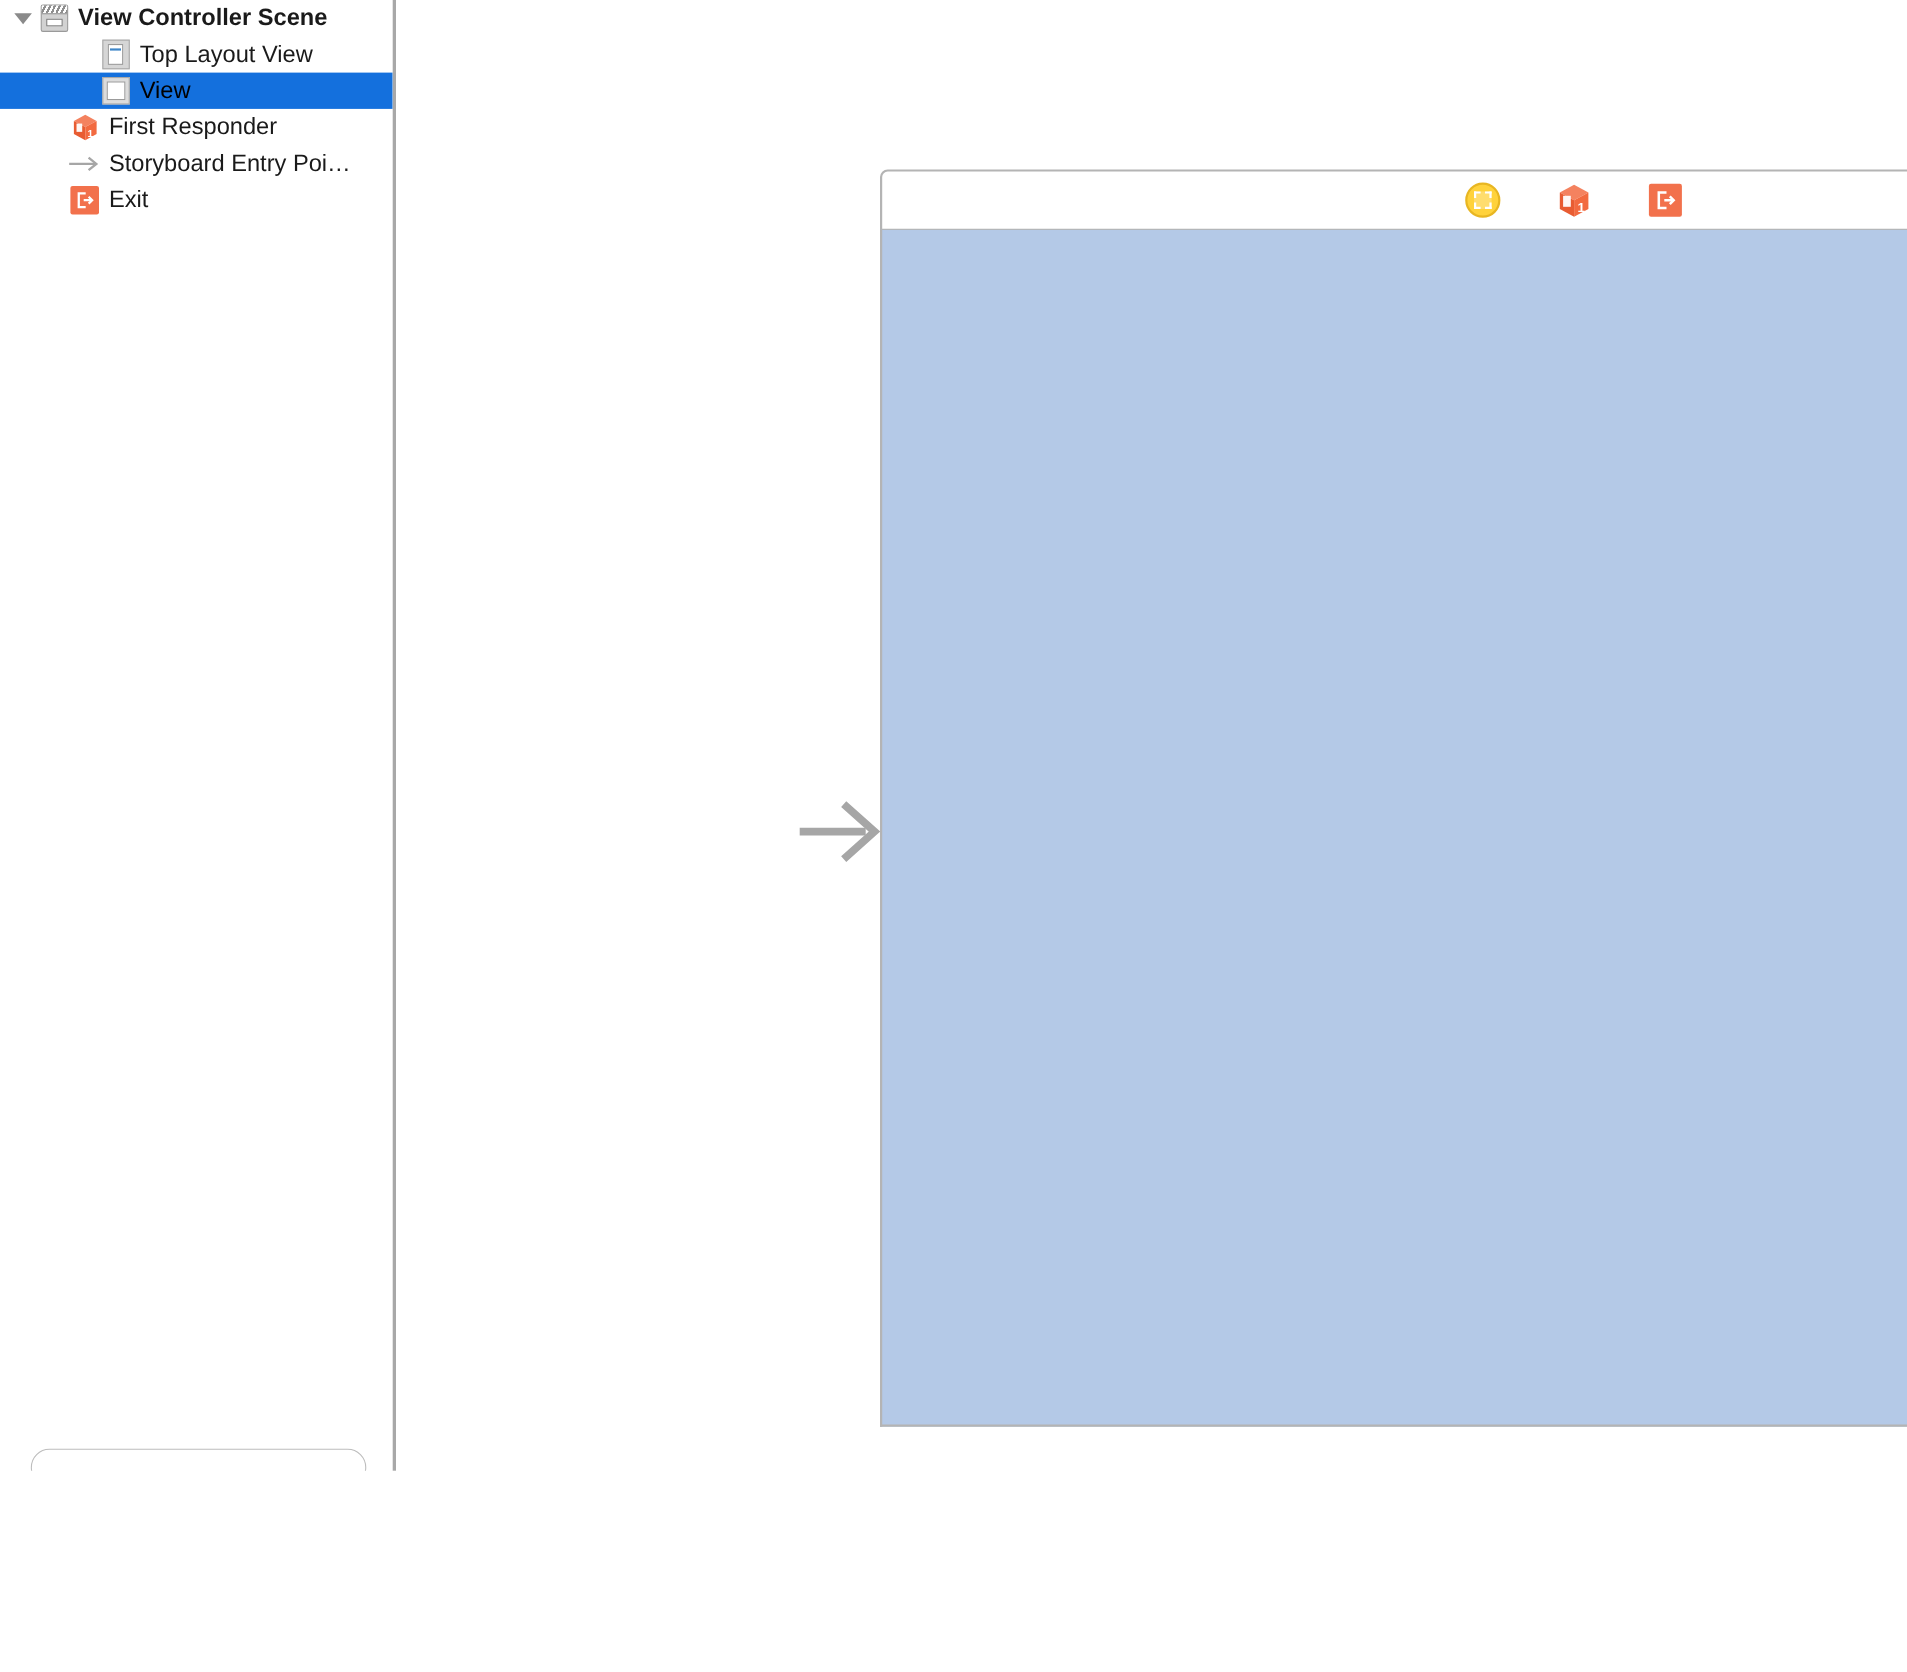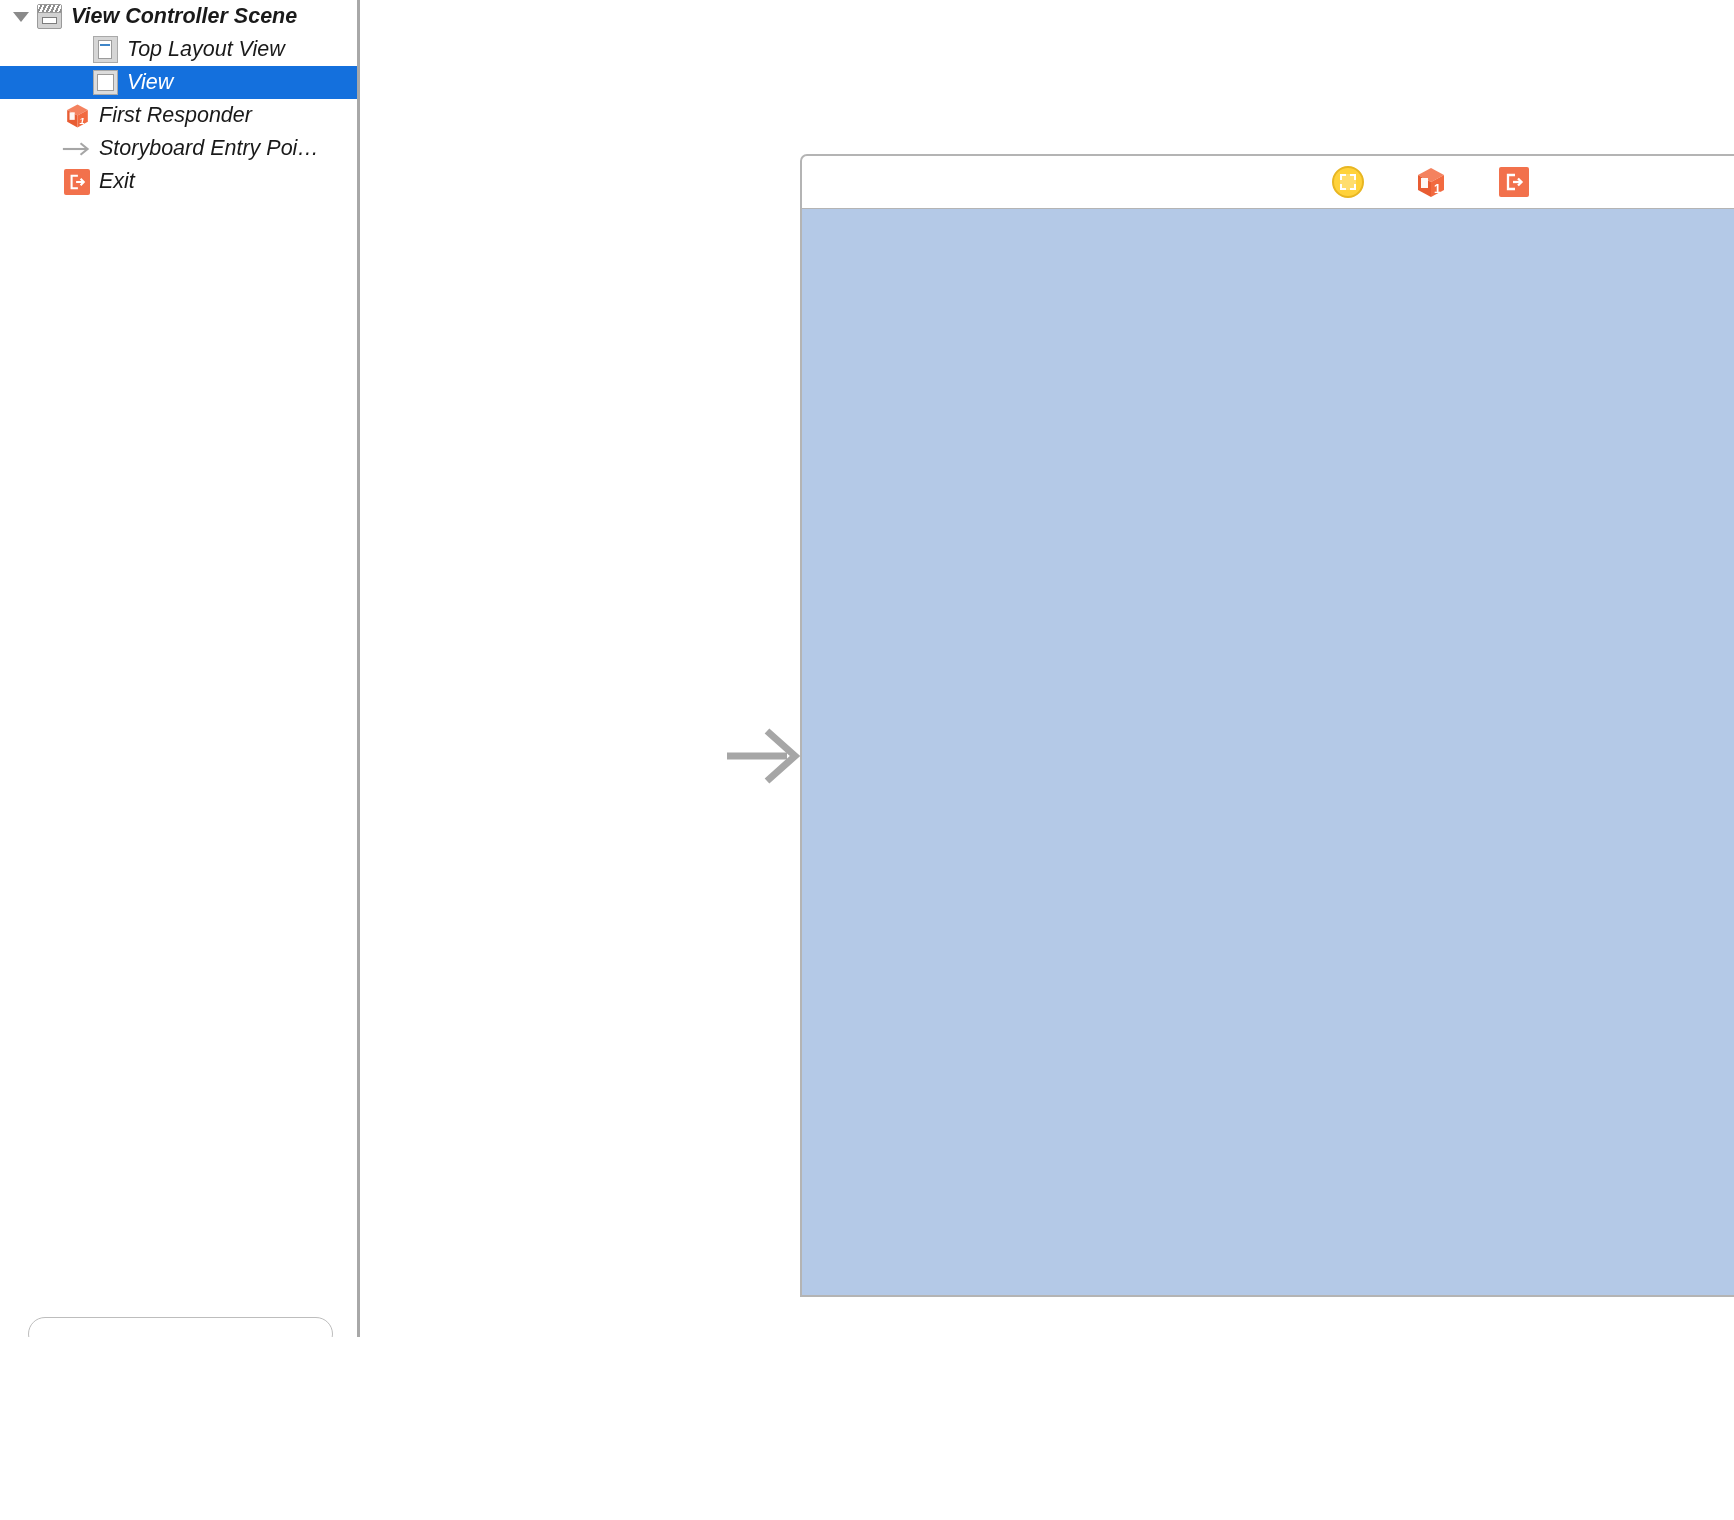--- a/index.html
+++ b/index.html
@@ -19,34 +19,33 @@
   
   #outline-sidebar {
     position: absolute;
     left: 0; top: 0;
     width: 360px;
     height: 1337px;
     background: #ffffff;
     border-right: 3px solid #a8a8a8;
     box-sizing: border-box;
     overflow: hidden;
-    font-style: italic;
   }
   .outline-row {
     position: relative;
     height: 33px;
     display: flex;
     align-items: center;
     font-size: 21.5px;
     color: #1a1a1a;
     white-space: nowrap;
   }
   .outline-row.selected {
     background: #1470dd;
-    color: #ffffff;
+    color: #000000;
   }
   .disclosure {
     width: 26px;
     flex: 0 0 26px;
     display: flex;
     align-items: center;
     justify-content: center;
   }
   .disclosure .tri {
     width: 0; height: 0;

